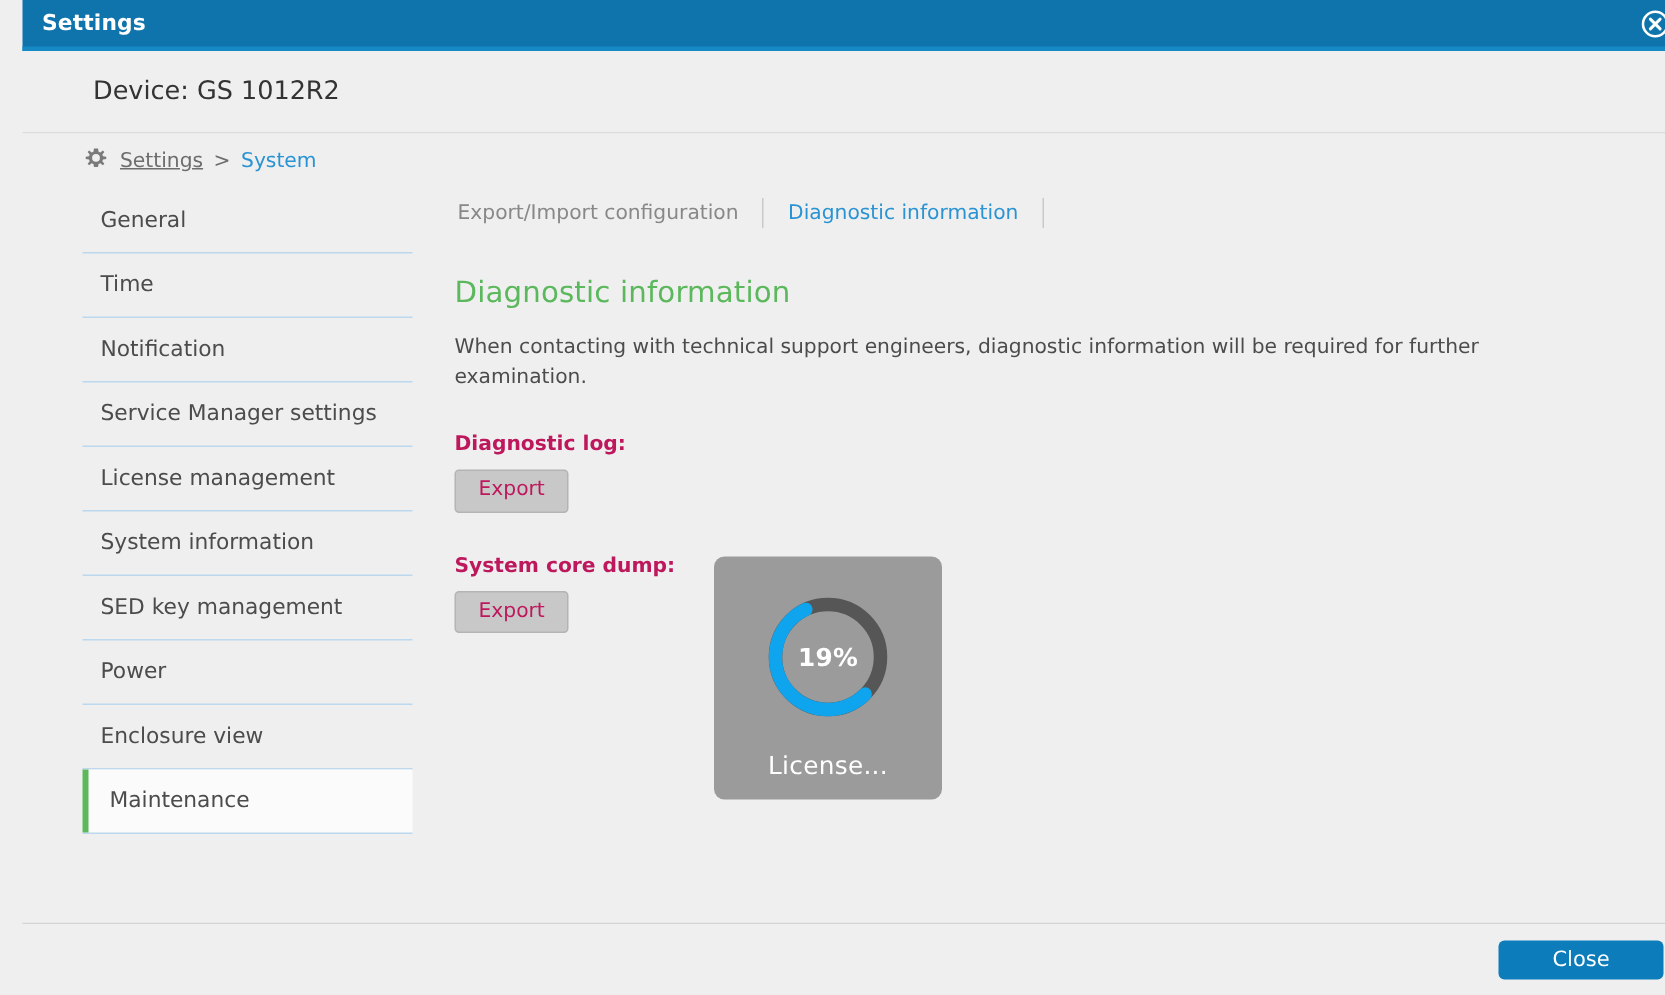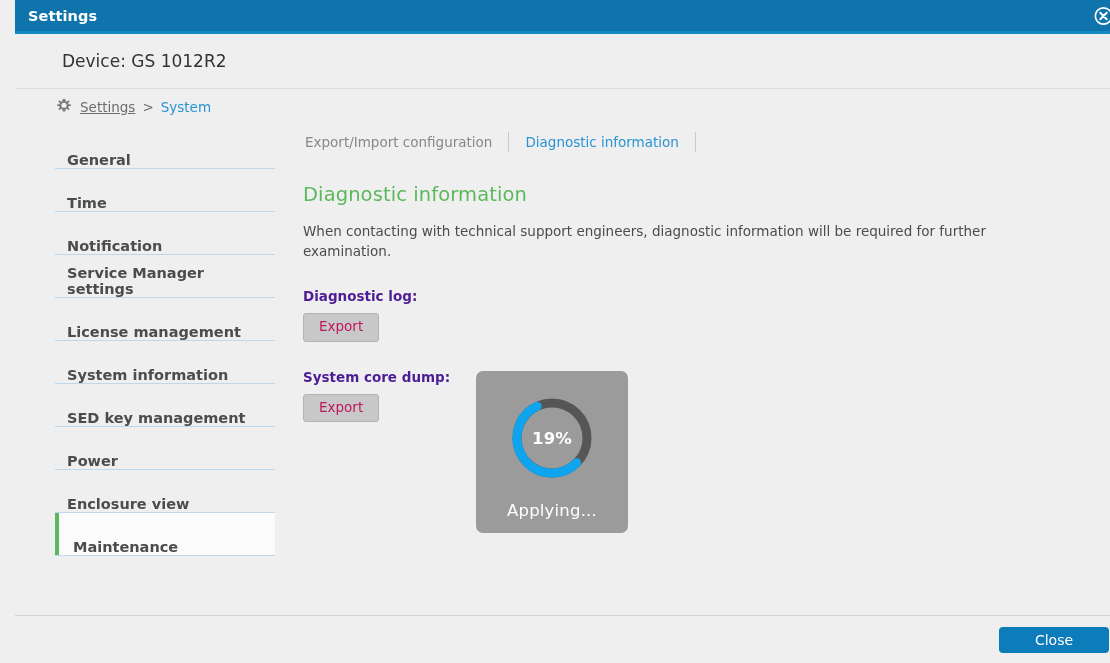--- a/index.html
+++ b/index.html
@@ -117,29 +117,28 @@
     width: 220px;
     flex: 0 0 220px;
     margin-left: 40px;
     padding-top: 2px;
     box-sizing: border-box;
   }
   .side-item {
     position: relative;
     height: 43px;
     display: flex;
-    align-items: flex-end;
+    align-items: center;
     border-bottom: 1px solid #bcd8ee;
     box-sizing: border-box;
     padding-left: 12px;
     font-size: 14.5px;
     color: #4c4c4c;
     cursor: pointer;
     background: transparent;
-    font-weight: bold;
   }
   .side-item:first-child {
     border-top: none;
   }
   .side-item.selected {
     background: #fbfbfb;
     padding-left: 18px;
   }
   .side-item.selected::before {
     content: "";
@@ -196,21 +195,21 @@
     font-size: 13.5px;
     color: #4c4c4c;
     line-height: 1.45;
     margin-top: 16px;
     max-width: 690px;
   }
 
   .field-label {
     font-size: 13.5px;
     font-weight: bold;
-    color: #4c1d95;
+    color: #be185d;
     margin-top: 27px;
   }
 
   .export-btn {
     margin-top: 9px;
     display: inline-block;
     background: #c8c8c8;
     border: 1px solid #b4b4b4;
     border-radius: 3px;
     font-size: 13.5px;
@@ -399,21 +398,21 @@
 
       
       <div class="progress-card">
         <div class="ring-wrap">
           <svg class="ring-svg" viewBox="0 0 92 92" aria-hidden="true">
             <circle cx="46" cy="46" r="35" fill="none" stroke="#565656" stroke-width="9"></circle>
             <path id="progress-arc" fill="none" stroke="#0ea5ee" stroke-width="9" stroke-linecap="round" d="M 70.75 70.75 A 35 35 0 1 1 31.21 14.28"></path>
           </svg>
           <div class="ring-pct">19%</div>
         </div>
-        <div class="progress-text">Applying...</div>
+        <div class="progress-text">License...</div>
       </div>
 
       
       <div class="scroll-track">
         <div class="scroll-thumb"></div>
       </div>
 
     </div>
   </div>
 

